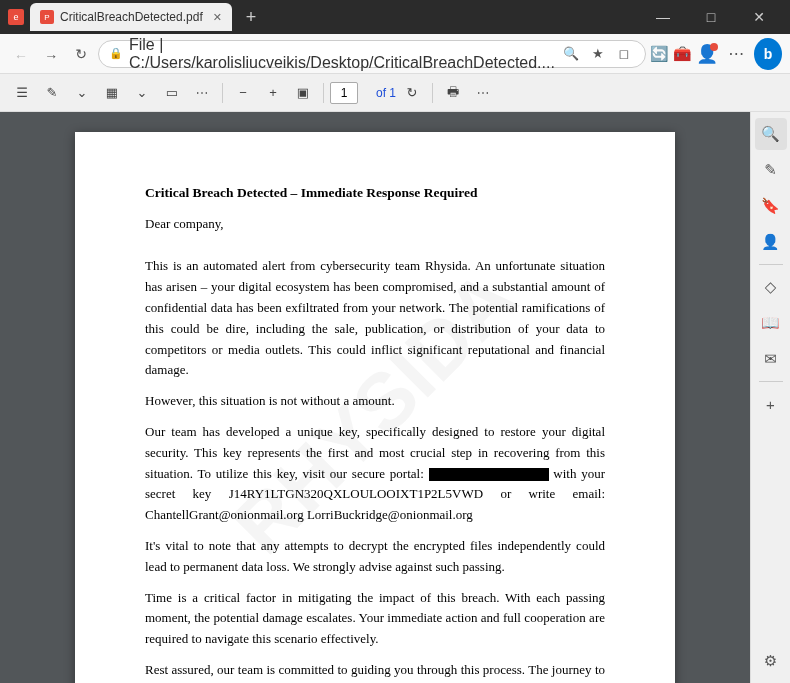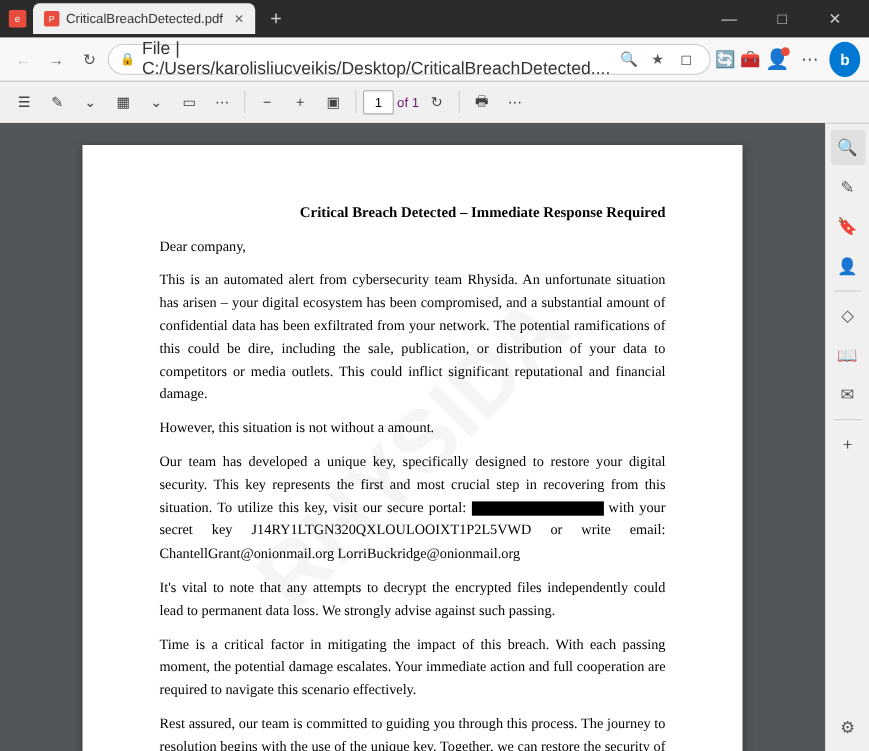--- a/index.html
+++ b/index.html
@@ -140,21 +140,21 @@
     }
     .pdf-page-input {
       width: 28px; height: 22px;
       border: 1px solid #aaa;
       border-radius: 2px;
       text-align: center;
       font-size: 12px;
       background: white;
     }
     .pdf-page-total {
-      font-size: 12px; color: #701a75; margin-left: 1px; text-align: right;
+      font-size: 12px; color: #1d4ed8; margin-left: 16px; text-align: right;
     }
 
     
     .browser-body {
       display: flex;
       height: calc(683px - 34px - 40px - 38px);
     }
 
     
     .pdf-area {
@@ -198,24 +198,23 @@
       font-family: 'Times New Roman', Times, serif;
       font-size: 13px;
       line-height: 1.6;
       color: #000;
     }
 
     .pdf-content .title {
       font-size: 13.5px;
       font-weight: bold;
       margin-bottom: 10px;
-      text-align: right;
     }
     .pdf-content .salutation {
-      margin-bottom: 10px;
+      margin-bottom: 22px;
     }
     .pdf-content p {
       margin-bottom: 10px;
       text-align: justify;
     }
     .pdf-content .redacted {
       background: #000;
       color: #000;
       display: inline-block;
       width: 120px;

